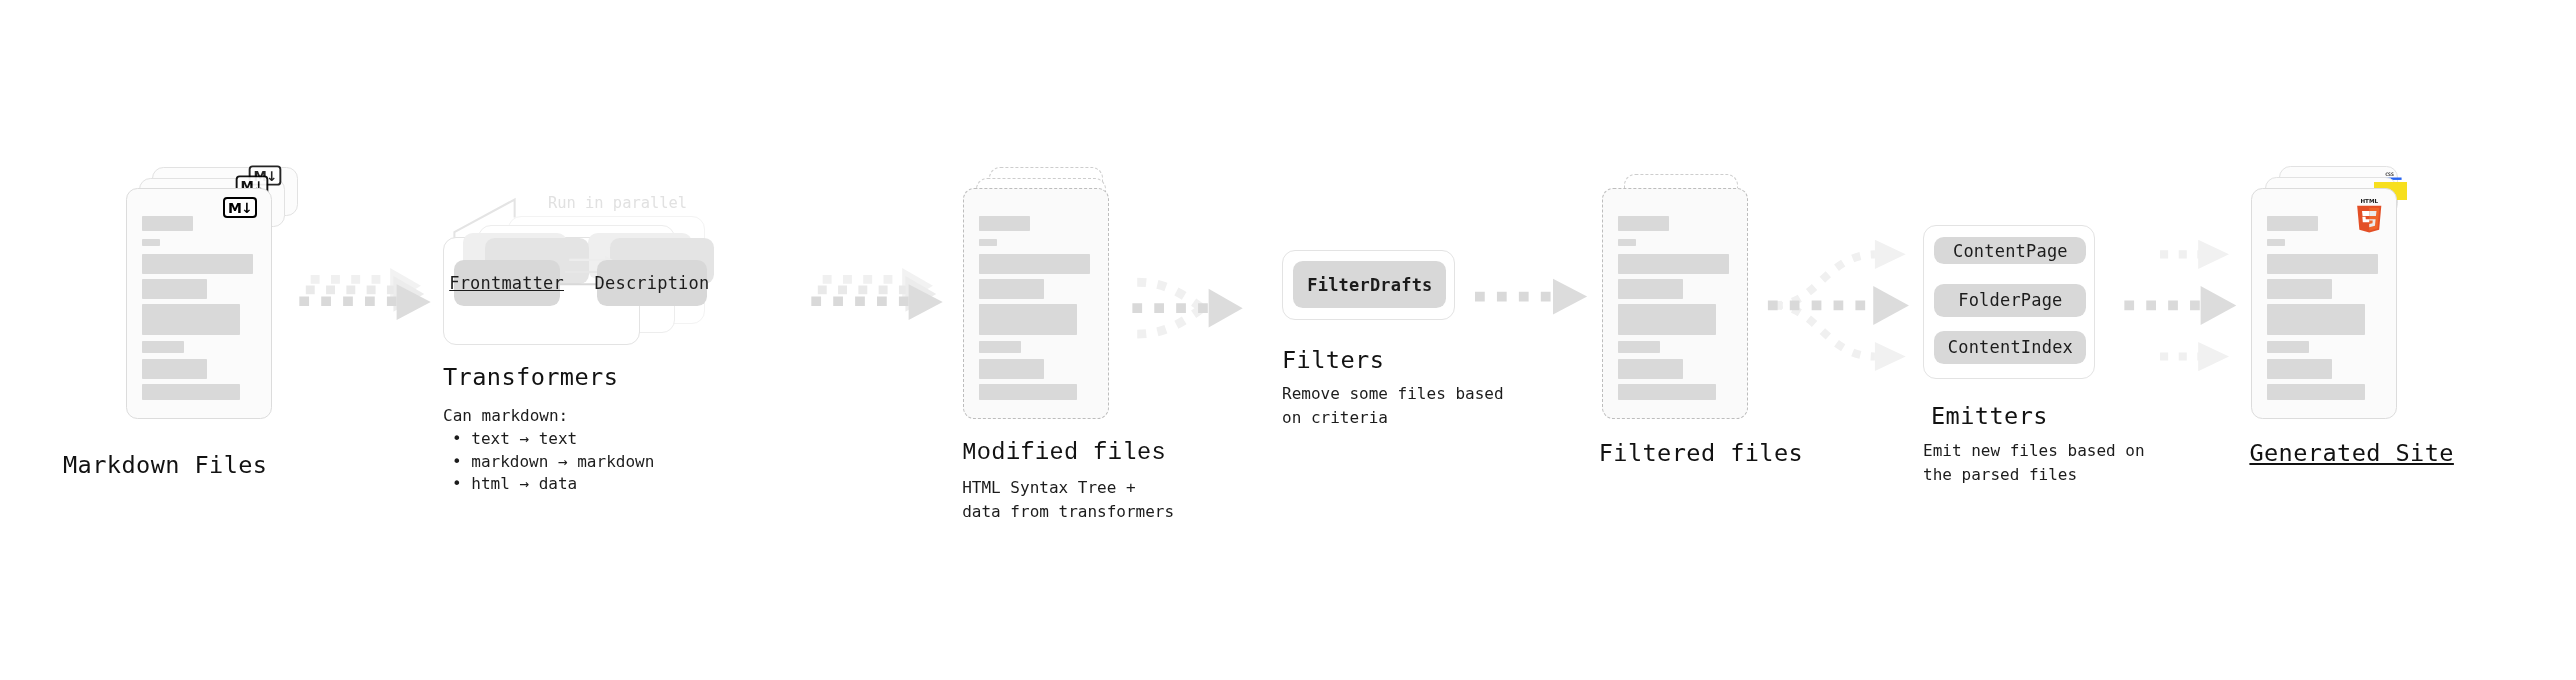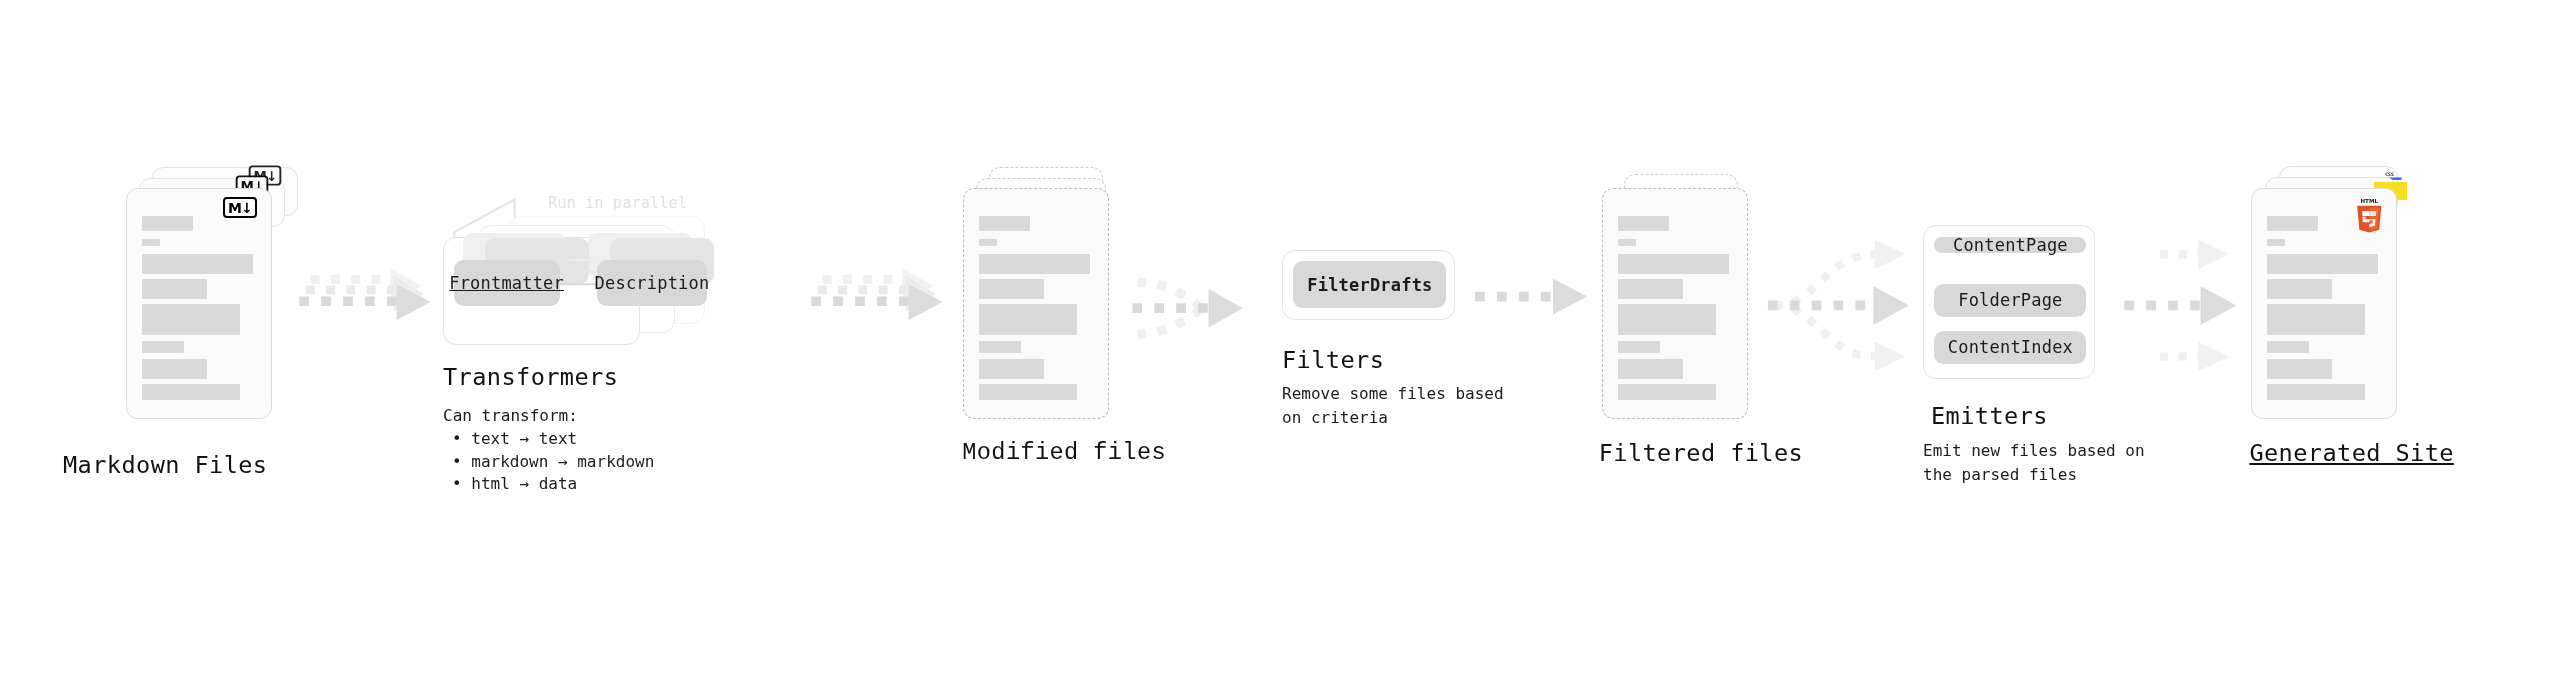--- a/index.html
+++ b/index.html
@@ -181,21 +181,21 @@
       <polygon points="39,16 49,21 39,26" fill="#e7e7e7"></polygon>
       <line x1="-13" y1="36" x2="37" y2="36" stroke="#d8d8d8" stroke-width="2.5"></line>
       <polygon points="35,31 46,36 35,41" fill="#d8d8d8"></polygon>
     </g>
   </svg>
 
   <div class="chip" style="left:10.6px; top:77px; width:106px; height:46px;text-decoration:underline;">Frontmatter</div>
   <div class="chip" style="left:154px; top:77px; width:110px; height:46px;">Description</div>
 
   <div class="title" style="left:0px; top:180px;">Transformers</div>
-  <div class="subtitle" style="left:0px; top:221px;">Can transform:</div>
+  <div class="subtitle" style="left:0px; top:221px;">Can markdown:</div>
   <div class="sublist" style="left:9px; top:244px;">• text → text</div>
   <div class="sublist" style="left:9px; top:267px;">• markdown → markdown</div>
   <div class="sublist" style="left:9px; top:289px;">• html → data</div>
 </div>
 
 <svg class="arrow-svg" style="left:821px; top:268px;" width="138" height="73" viewBox="0 0 170 90">
   <g stroke="#f0f0f0" stroke-width="11" stroke-dasharray="11 14" fill="none">
     <line x1="2" y1="14" x2="108" y2="14"></line>
   </g>
   <polygon points="100,0 138,22 100,44" fill="#f2f2f2"></polygon>
@@ -223,20 +223,22 @@
         <div class="bar" style="left:14.6px; top:90px; width:65px; height:20.3px;"></div>
         <div class="bar" style="left:14.6px; top:115px; width:98px; height:31px;"></div>
         <div class="bar" style="left:14.6px; top:152px; width:42px; height:12.2px;"></div>
         <div class="bar" style="left:14.6px; top:170px; width:65px; height:20.3px;"></div>
         <div class="bar" style="left:14.6px; top:195px; width:98px; height:16.3px;"></div>
       </div>
     </div>
   </div>
 
   <div class="title" style="left:-0.8px; top:272px;font-family:Liberation Mono, monospace;">Modified files</div>
+  <div class="subtitle" style="left:-0.8px; top:309px;">HTML Syntax Tree +
+data from transformers</div>
 </div>
 
 <svg class="arrow-svg" style="left:1134px; top:264px;" width="146" height="98" viewBox="0 0 180 120">
   <g fill="none" stroke-linecap="butt">
     <path d="M4 22 C 40 22, 62 38, 84 54" stroke="#f0f0f0" stroke-width="11" stroke-dasharray="11 14"></path>
     <path d="M4 86 C 40 86, 62 70, 84 54" stroke="#f0f0f0" stroke-width="11" stroke-dasharray="11 14"></path>
     <line x1="-2" y1="54" x2="96" y2="54" stroke="#d9d9d9" stroke-width="12" stroke-dasharray="12 15"></line>
   </g>
   <polygon points="92,30 134,54 92,78" fill="#dcdcdc"></polygon>
 </svg>
@@ -283,21 +285,21 @@
     <path d="M-2 93 C 50 93, 62 156, 122 156" stroke="#f0f0f0" stroke-width="10" stroke-dasharray="10 13"></path>
     <line x1="-10" y1="93" x2="125" y2="93" stroke="#d9d9d9" stroke-width="12" stroke-dasharray="12 15"></line>
   </g>
   <polygon points="122,12 160,30 122,48" fill="#f1f1f1"></polygon>
   <polygon points="122,138 160,156 122,174" fill="#f1f1f1"></polygon>
   <polygon points="120,69 164,93 120,117" fill="#dcdcdc"></polygon>
 </svg>
 
 <div class="stage" style="left:1923px; top:225px;">
   <div class="groupbox" style="left:0px; top:0px; width:172px; height:154px;"></div>
-  <div class="chip" style="left:11.4px; top:12.2px; width:152px; height:16px;">ContentPage</div>
+  <div class="chip" style="left:11.4px; top:12.2px; width:152px; height:27px;">ContentPage</div>
   <div class="chip" style="left:11.4px; top:59px; width:152px; height:32.5px;">FolderPage</div>
   <div class="chip" style="left:11.4px; top:106px; width:152px; height:32.5px;">ContentIndex</div>
 
   <div class="title" style="left:0px; top:177px;margin-left:8px;">Emitters</div>
   <div class="subtitle" style="left:0px; top:214px;">Emit new files based on
 the parsed files</div>
 </div>
 
 <svg class="arrow-svg" style="left:2113px; top:230px;" width="146" height="146" viewBox="0 0 180 180">
   <g fill="none" stroke-linecap="butt">

